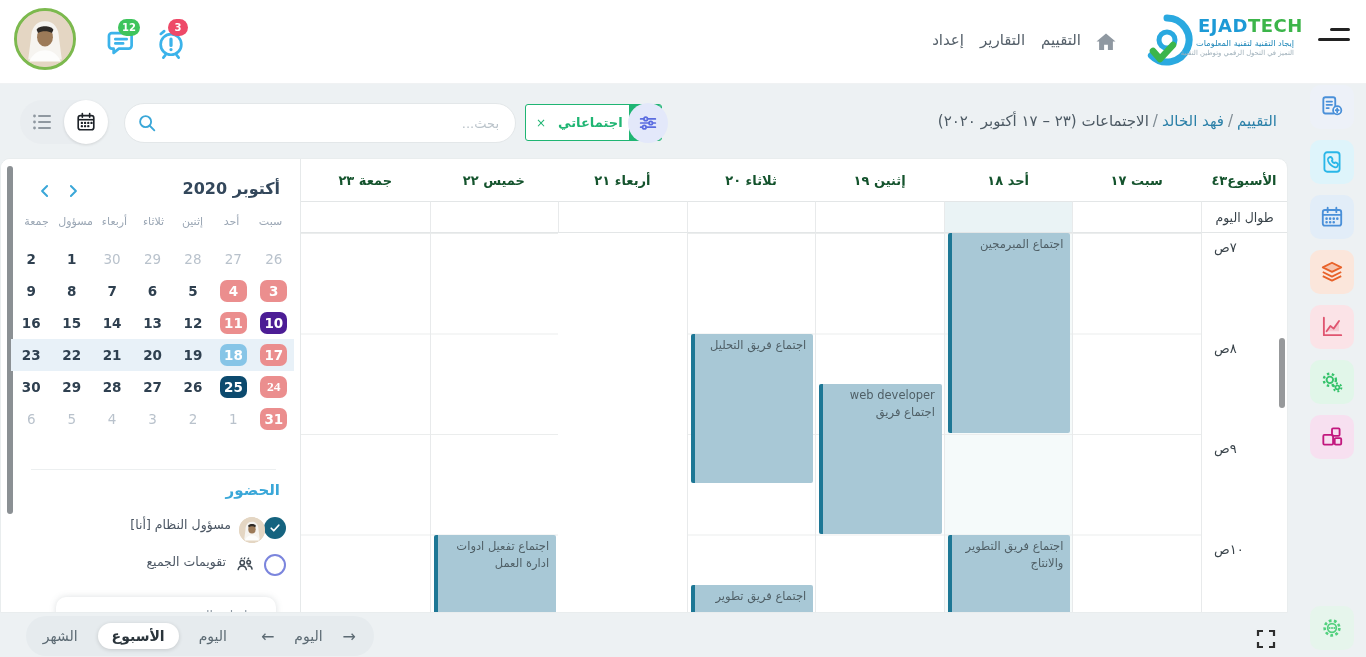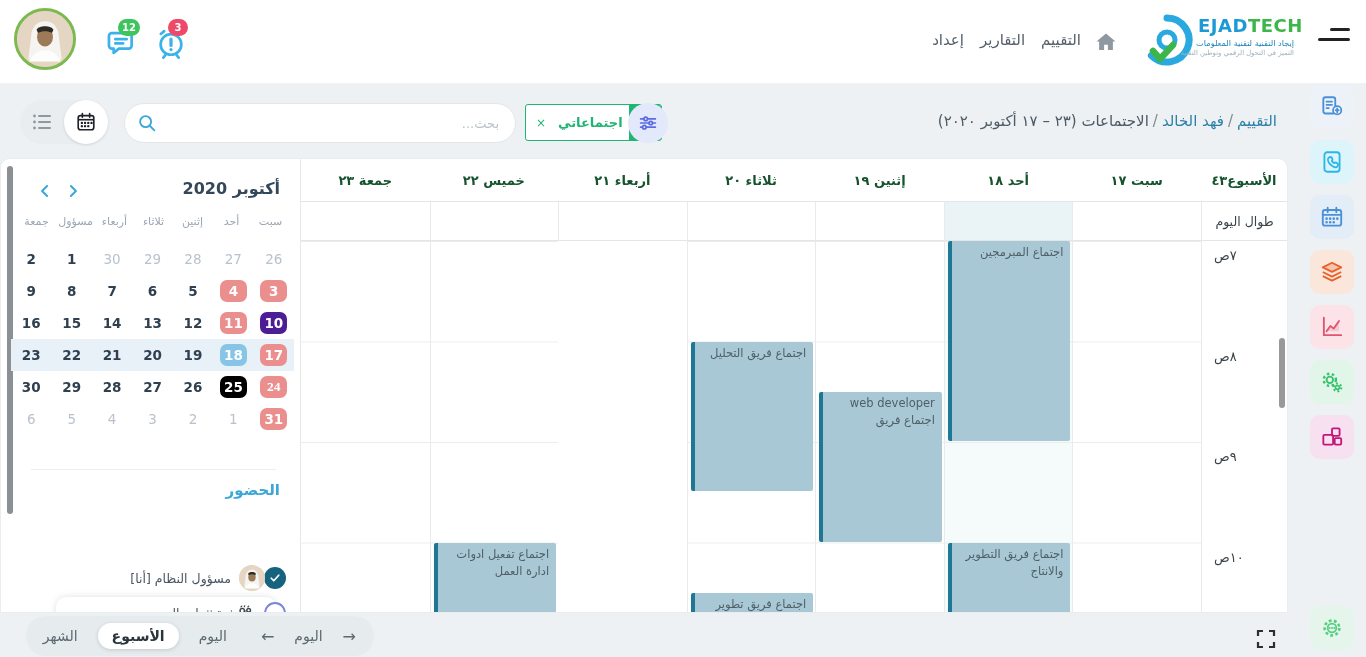--- a/index.html
+++ b/index.html
@@ -49,21 +49,21 @@
                display:flex;align-items:center;justify-content:center;color:#5b6ce0;cursor:pointer;}
 
   
   .panel{position:absolute;left:0;top:158px;width:1288px;height:455px;background:#fff;border:1px solid #e9edee;
          border-radius:10px 10px 0 0;overflow:hidden;}
   .grid{position:absolute;top:0;bottom:0;right:0;left:300px;display:flex;}
   .week-col{width:86px;display:flex;flex-direction:column;flex:none;}
   .day-col{flex:1;display:flex;flex-direction:column;}
   .day-head,.wk-head{height:42px;display:flex;align-items:center;justify-content:center;
                      font-size:13px;font-weight:bold;color:#14532d;white-space:nowrap;}
-  .allday-cell,.wk-allday{height:40px;border-top:1px solid #e3e6e7;border-bottom:1px solid #e3e6e7;}
+  .allday-cell,.wk-allday{height:32px;border-top:1px solid #e3e6e7;border-bottom:1px solid #e3e6e7;}
   .wk-allday{display:flex;align-items:center;justify-content:center;font-size:12.5px;color:#39434a;}
   .hours,.wk-hours{position:relative;flex:1;overflow:hidden;}
   .hours{background-image:linear-gradient(to bottom,#ebeded 1px,transparent 1px);background-size:100% 100.5px;}
   .vline{border-left:1px solid #e8eaeb;}
   .today-col .allday-cell{background:#eaf3f5;}
   .today-col .hours{background-color:#f5fafa;}
   .time-label{position:absolute;left:12px;font-size:13px;color:#39434a;white-space:nowrap;}
   .event{position:absolute;left:3px;right:2px;background:#a8c8d6;border-left:4px solid #1d7795;border-radius:2px;
          font-size:11.5px;color:#4f5f66;padding:3px 7px 0 4px;line-height:1.5;overflow:hidden;cursor:pointer;}
 
@@ -76,21 +76,21 @@
   .mc-weekdays{position:absolute;left:16px;right:10px;top:56px;display:flex;}
   .mc-weekdays span{flex:1;text-align:center;font-size:11px;color:#9aa6b4;}
   .mc-weeks{position:absolute;left:10px;right:6px;top:84px;}
   .mc-row{display:flex;height:32px;align-items:center;}
   .mc-row.current{background:#e8f1f8;}
   .mc-cell{flex:1;display:flex;align-items:center;justify-content:center;font-size:13.5px;font-weight:600;color:#2f4050;cursor:pointer;}
   .mc-cell.muted{color:#b9c2cc;font-weight:400;}
   .mc-badge{display:flex;align-items:center;justify-content:center;width:27px;height:22px;border-radius:7px;color:#fff;}
   .mc-divider{position:absolute;left:30px;right:24px;top:310px;border-top:1px solid #eceff0;}
   .att-title{position:absolute;right:20px;top:322px;font-size:15px;font-weight:bold;color:#3aa7d8;}
-  .att-row{position:absolute;right:14px;display:flex;align-items:center;gap:8px;cursor:pointer;margin-top:48px;}
+  .att-row{position:absolute;right:14px;display:flex;gap:8px;cursor:pointer;}
   .att-label{font-size:12.5px;color:#4b5663;white-space:nowrap;}
   .chk-circle{width:22px;height:22px;border-radius:50%;background:#15637f;color:#fff;display:flex;align-items:center;justify-content:center;flex:none;}
   .empty-circle{width:22px;height:22px;border-radius:50%;border:2px solid #7b85dd;background:#fff;flex:none;}
   .mini-avatar{width:26px;height:26px;border-radius:50%;overflow:hidden;margin-right:-9px;flex:none;background:#e4d6c3;}
   .people-ic{width:22px;height:22px;color:#3f4a54;flex:none;}
   .add-box{position:absolute;left:55px;right:24px;top:438px;height:36px;background:#fff;border-radius:10px;
            box-shadow:0 0 6px rgba(120,130,140,.25);display:flex;align-items:center;justify-content:space-between;
            padding:0 14px;font-size:12.5px;color:#8d98a3;cursor:pointer;}
   .add-caret{color:#3c4750;font-size:9px;}
 
@@ -345,21 +345,21 @@
             <div class="mc-cell">20</div>
             <div class="mc-cell">21</div>
             <div class="mc-cell">22</div>
             <div class="mc-cell">23</div>
           </div>
           <div class="mc-row">
             <div class="mc-cell">
               <span class="mc-badge" style="background: rgb(235, 142, 142); font-family: Liberation Serif, serif;">24</span>
             </div>
             <div class="mc-cell">
-              <span class="mc-badge" style="background: #000000;">25</span>
+              <span class="mc-badge" style="background: #0c4a6e;">25</span>
             </div>
             <div class="mc-cell">26</div>
             <div class="mc-cell">27</div>
             <div class="mc-cell">28</div>
             <div class="mc-cell">29</div>
             <div class="mc-cell">30</div>
           </div>
           <div class="mc-row">
             <div class="mc-cell">
               <span class="mc-badge" style="background: rgb(235, 142, 142);">31</span>

